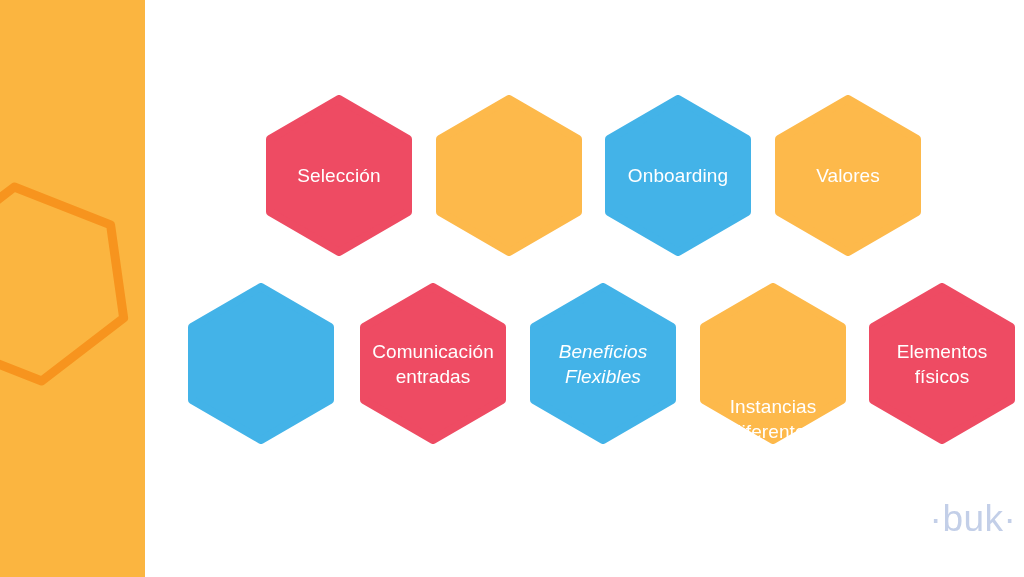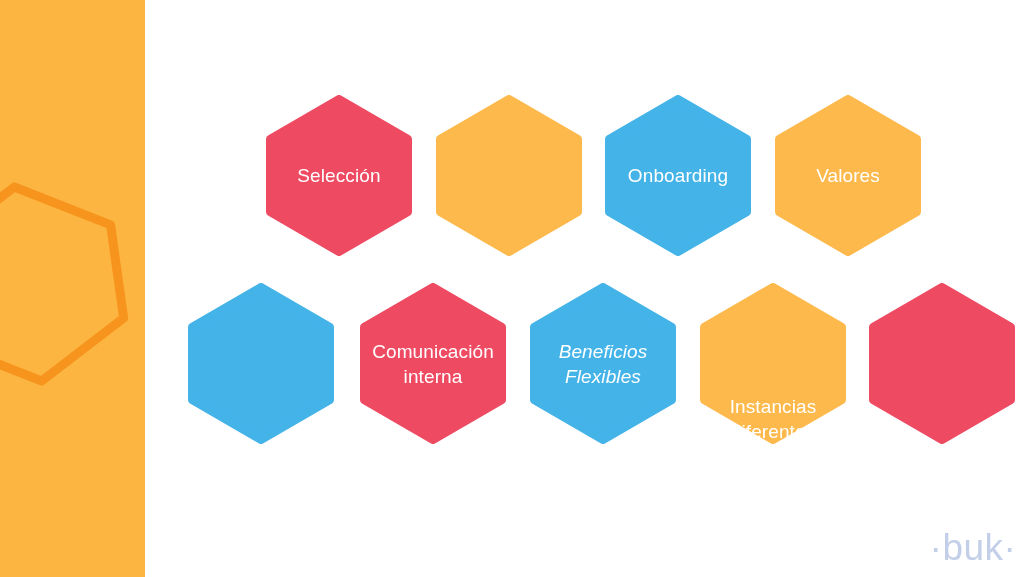--- a/index.html
+++ b/index.html
@@ -73,25 +73,25 @@
     letter-spacing: 0.1px;
     white-space: pre-line;
     width: 165px;
     font-weight: 400;
   }
 
   
   .logo {
     position: absolute;
     left: 930px;
-    top: 518px;
+    top: 500px;
     width: 86px;
     height: 48px;
     display: flex;
-    align-items: flex-end;
+    align-items: flex-start;
     justify-content: center;
   }
   .logo-text {
     color: #C3CFE8;
     font-size: 37px;
     line-height: 37px;
     font-weight: 400;
     letter-spacing: 0.5px;
     font-family: "Liberation Sans", sans-serif;
   }
@@ -140,21 +140,21 @@
       <svg class="hex-shape" viewBox="0 0 146 161">
         <polygon points="73,4 142,44 142,117 73,157 4,117 4,44" fill="#43B3E8" stroke="#43B3E8" stroke-width="8" stroke-linejoin="round"></polygon>
       </svg>
     </div>
 
     <div class="hex" style="left:344px; top:283px;">
       <svg class="hex-shape" viewBox="0 0 146 161">
         <polygon points="73,4 142,44 142,117 73,157 4,117 4,44" fill="#EE4B63" stroke="#EE4B63" stroke-width="8" stroke-linejoin="round"></polygon>
       </svg>
       <span class="hex-label">Comunicación
-interna</span>
+entradas</span>
     </div>
 
     <div class="hex" style="left:514px; top:283px;font-style:italic;">
       <svg class="hex-shape" viewBox="0 0 146 161">
         <polygon points="73,4 142,44 142,117 73,157 4,117 4,44" fill="#43B3E8" stroke="#43B3E8" stroke-width="8" stroke-linejoin="round"></polygon>
       </svg>
       <span class="hex-label">Beneficios
 Flexibles</span>
     </div>
 
@@ -163,20 +163,22 @@
         <polygon points="73,4 142,44 142,117 73,157 4,117 4,44" fill="#FDB94B" stroke="#FDB94B" stroke-width="8" stroke-linejoin="round"></polygon>
       </svg>
       <span class="hex-label">Instancias
 diferentes</span>
     </div>
 
     <div class="hex" style="left:853px; top:283px;">
       <svg class="hex-shape" viewBox="0 0 146 161">
         <polygon points="73,4 142,44 142,117 73,157 4,117 4,44" fill="#EE4B63" stroke="#EE4B63" stroke-width="8" stroke-linejoin="round"></polygon>
       </svg>
+      <span class="hex-label">Elementos
+físicos</span>
     </div>
 
   </div>
 
   <div class="logo">
     <span class="logo-text">·buk·</span>
   </div>
 
 </div>
 

